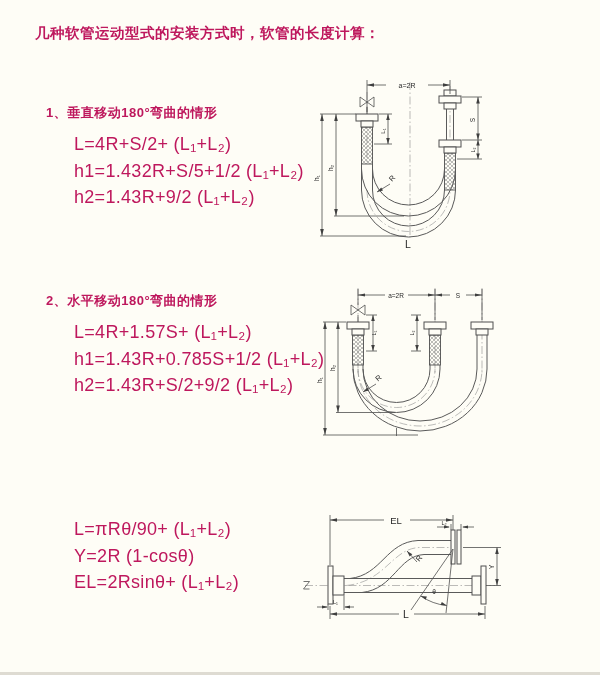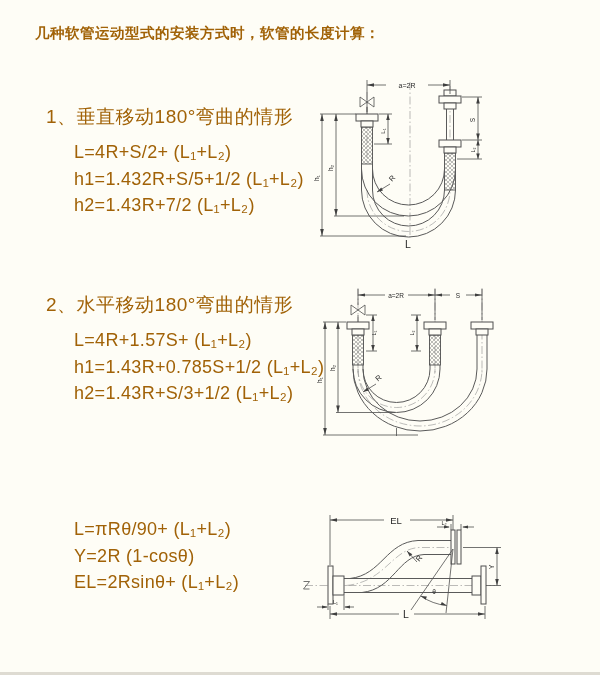--- a/index.html
+++ b/index.html
@@ -1,21 +1,21 @@
 <!DOCTYPE html>
 <html><head>
 <meta charset="utf-8">
 <style>
   html,body{margin:0;padding:0;background:#fefdf6;}
   .page{position:relative;width:600px;height:675px;background:#fefdf6;
-        font-family:"Liberation Sans","DejaVu Sans",sans-serif;color:#a16207;overflow:hidden;}
+        font-family:"Liberation Sans","DejaVu Sans",sans-serif;color:#be185d;overflow:hidden;}
   .title{position:absolute;left:35px;top:24px;font-size:14.5px;font-weight:700;
          letter-spacing:.5px;margin:0;}
   .sec{position:absolute;left:46px;}
-  .sec h2{font-size:19px;font-weight:400;margin:0 0 9px 0;letter-spacing:.5px;}
+  .sec h2{font-size:13px;font-weight:700;margin:0 0 9px 0;letter-spacing:.5px;}
   .sec p{margin:0;padding-left:28px;font-size:18px;font-weight:400;line-height:26.5px;
          letter-spacing:.3px;white-space:nowrap;}
   .sec1{top:104px}.sec2{top:292px}.sec3{top:516px}
   svg.diagram{position:absolute;}
   svg text{font-family:"Liberation Sans","DejaVu Sans",sans-serif;fill:#2a2a2a;font-weight:400;}
   .thin{stroke:#4f4f4f;stroke-width:.8;fill:none;}
   .hose{stroke:#5a5a5a;stroke-width:1;fill:none;}
   .fit{stroke:#4f4f4f;stroke-width:1;fill:#fefdf6;}
   .cl{stroke:#8f8f8f;stroke-width:.6;fill:none;stroke-dasharray:8 2.5 1.5 2.5;}
   .arr{fill:#3f3f3f;stroke:none;}
@@ -26,28 +26,28 @@
 <body>
 
 <div class="page">
 
   <h1 class="title">几种软管运动型式的安装方式时，软管的长度计算：</h1>
 
   <section class="sec sec1">
     <h2>1、垂直移动180°弯曲的情形</h2>
     <p>L=4R+S/2+ (L₁+L₂)</p>
     <p>h1=1.432R+S/5+1/2 (L₁+L₂)</p>
-    <p>h2=1.43R+7/2 (L₁+L₂)</p>
+    <p>h2=1.43R+9/2 (L₁+L₂)</p>
   </section>
 
   <section class="sec sec2">
     <h2>2、水平移动180°弯曲的情形</h2>
     <p>L=4R+1.57S+ (L₁+L₂)</p>
     <p>h1=1.43R+0.785S+1/2 (L₁+L₂)</p>
-    <p>h2=1.43R+S/3+1/2 (L₁+L₂)</p>
+    <p>h2=1.43R+S/2+9/2 (L₁+L₂)</p>
   </section>
 
   <section class="sec sec3">
     <p>L=πRθ/90+ (L₁+L₂)</p>
     <p>Y=2R (1-cosθ)</p>
     <p>EL=2Rsinθ+ (L₁+L₂)</p>
   </section>
 
   <svg class="diagram" style="left:300px;top:66px" width="290" height="190" viewBox="0 0 290 190">
     <defs>

